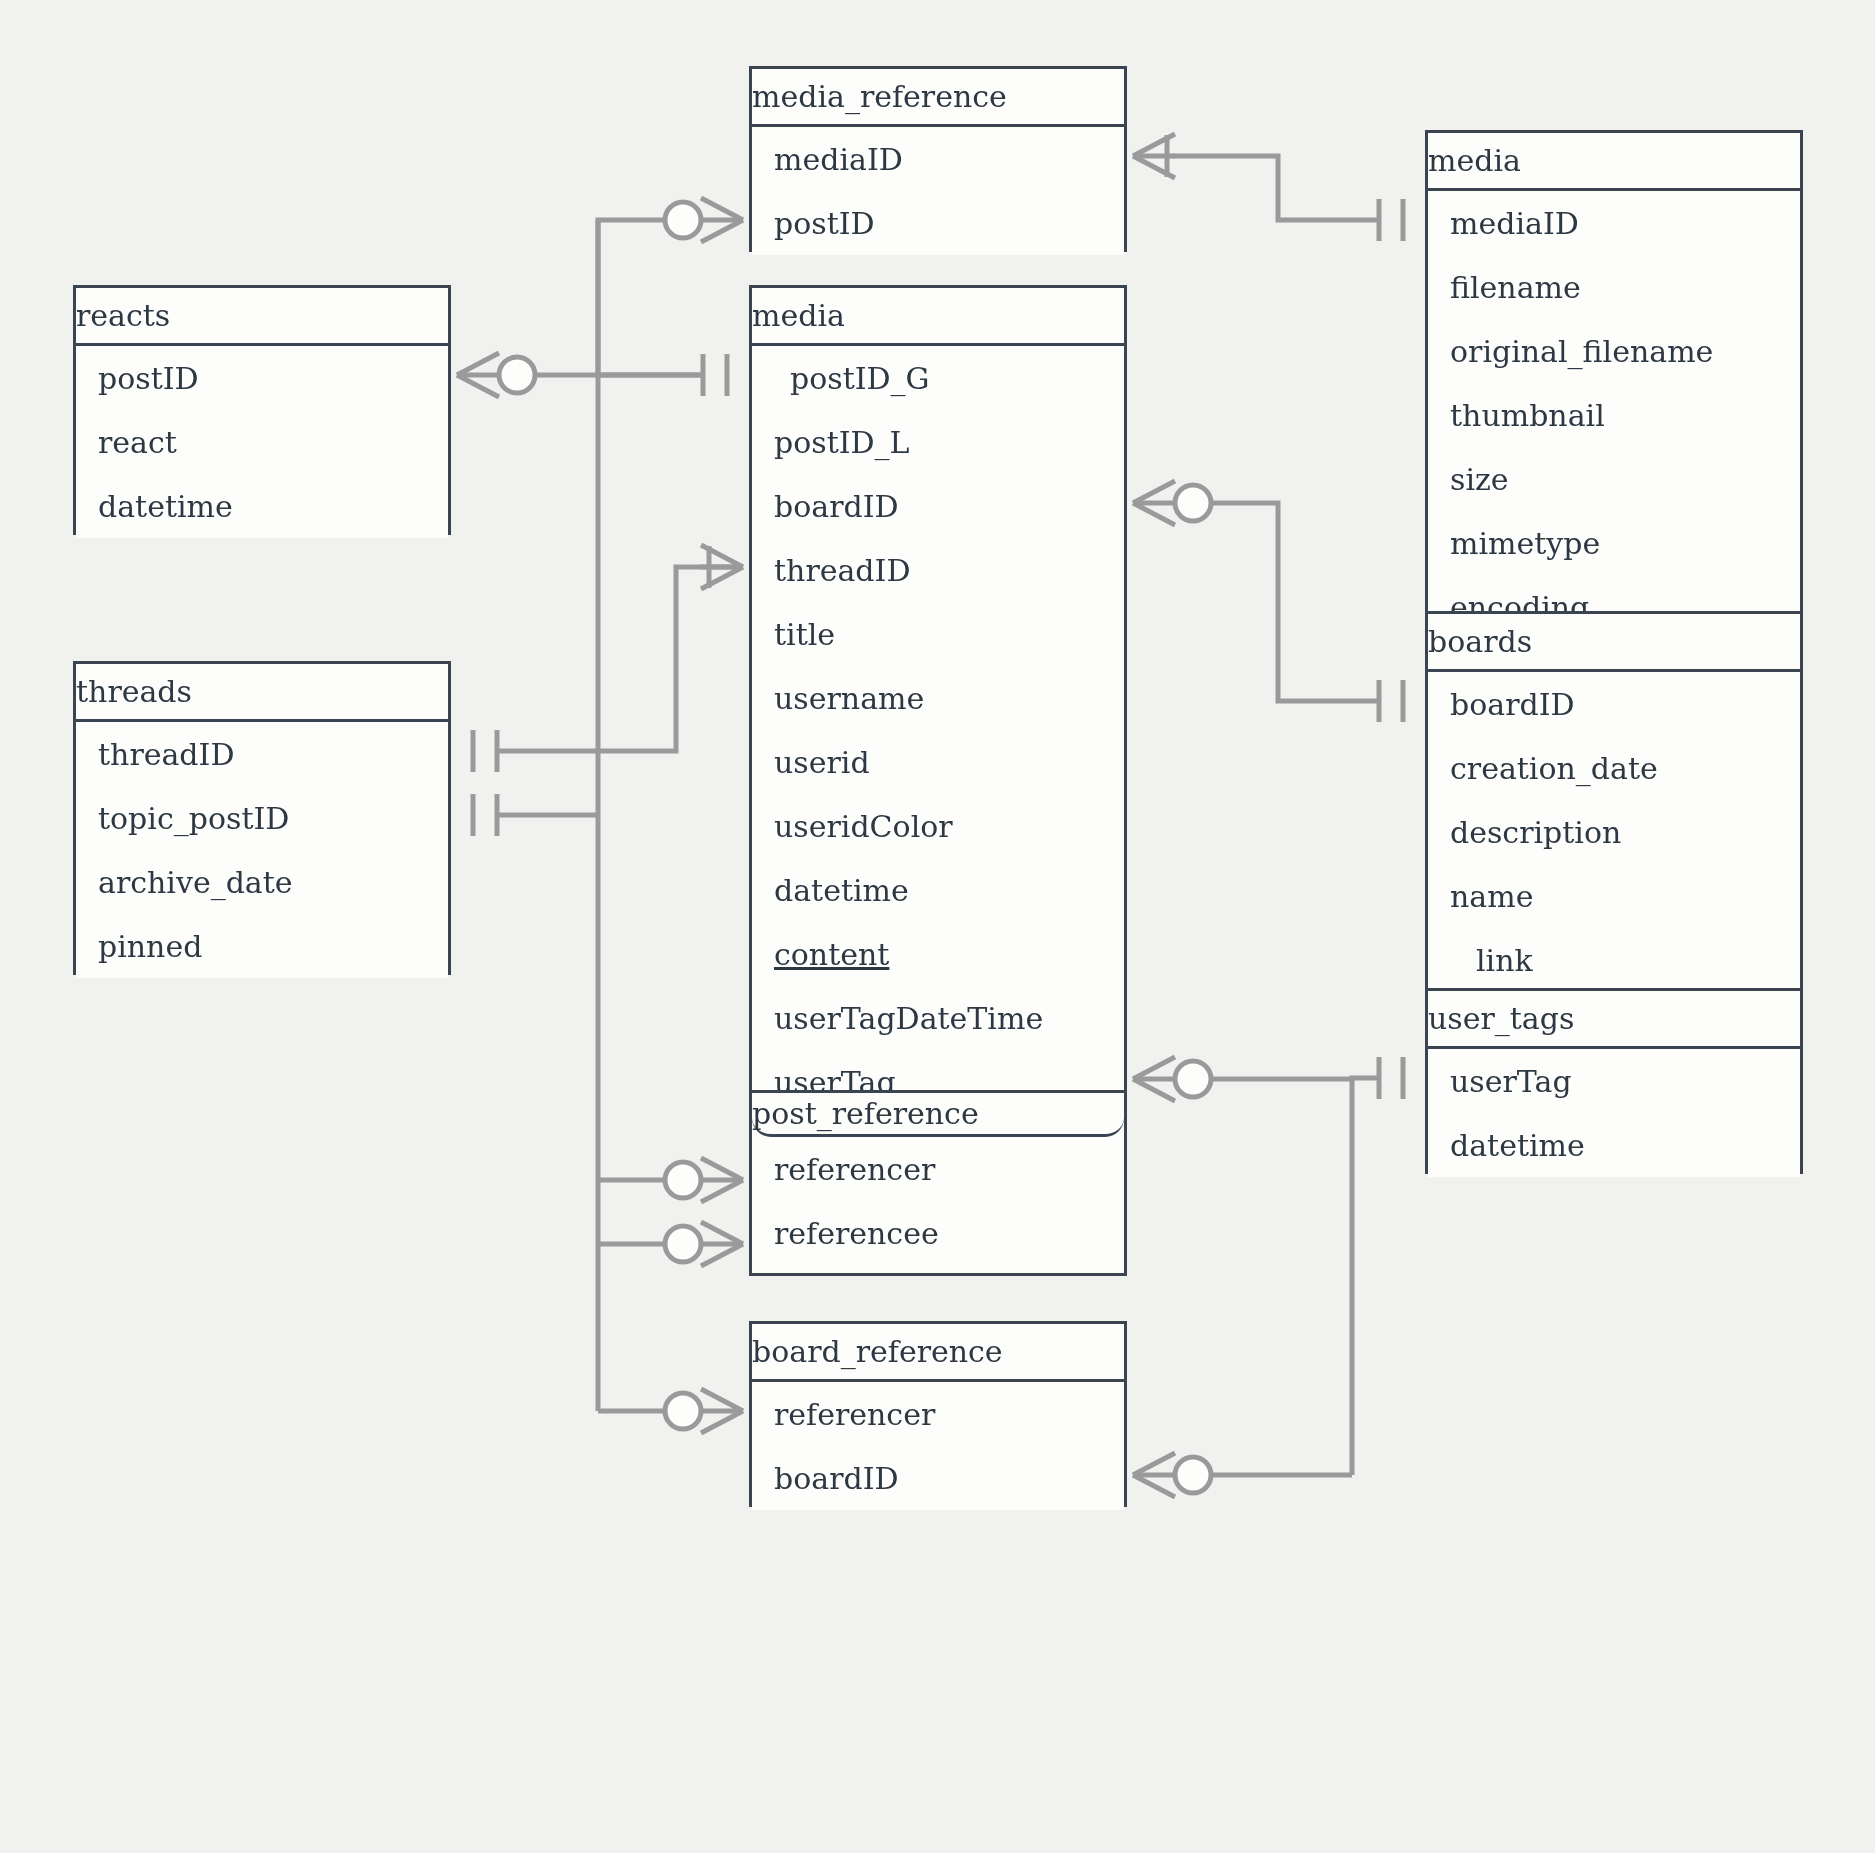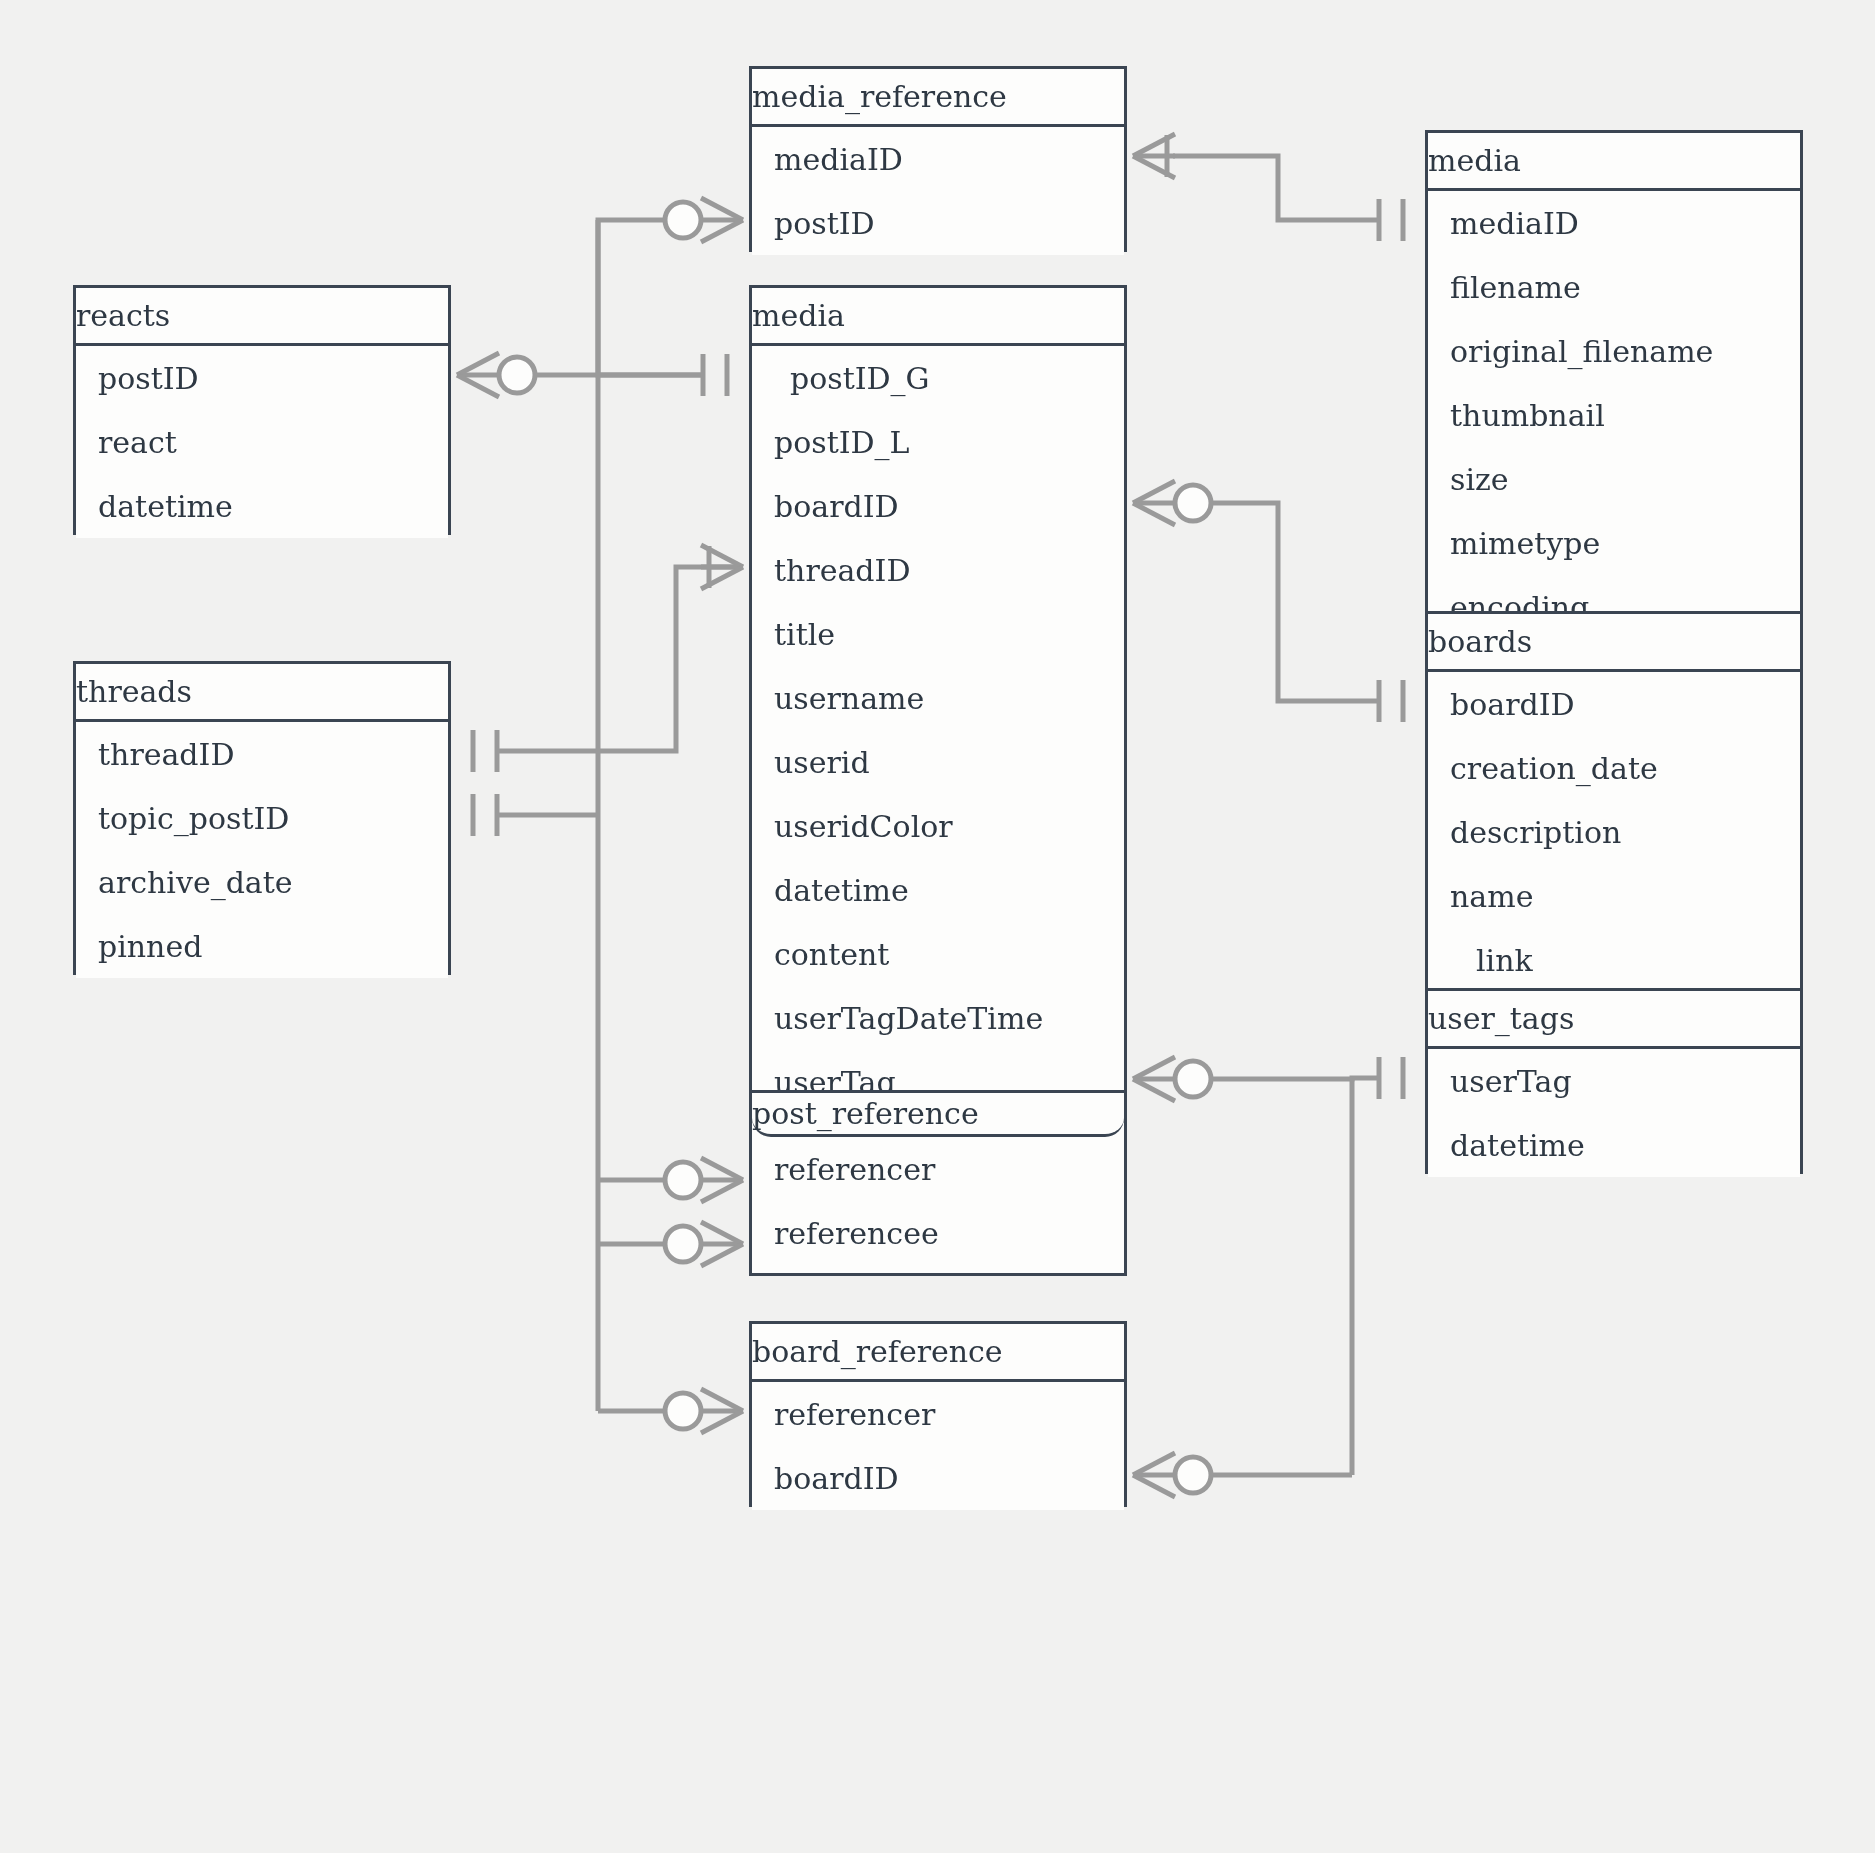--- a/index.html
+++ b/index.html
@@ -158,21 +158,21 @@
       <div class="entity-fields">
         <div class="entity-field" style="height: 64px; padding-left: 38px;">postID_G</div>
         <div class="entity-field" style="height: 64px;">postID_L</div>
         <div class="entity-field" style="height: 64px;">boardID</div>
         <div class="entity-field" style="height: 64px;">threadID</div>
         <div class="entity-field" style="height: 64px;">title</div>
         <div class="entity-field" style="height: 64px;">username</div>
         <div class="entity-field" style="height: 64px;">userid</div>
         <div class="entity-field" style="height: 64px;">useridColor</div>
         <div class="entity-field" style="height: 64px;">datetime</div>
-        <div class="entity-field" style="height: 64px;">content</div>
+        <div class="entity-field" style="height: 64px; text-decoration: underline;">content</div>
         <div class="entity-field" style="height: 64px;">userTagDateTime</div>
         <div class="entity-field" style="height: 64px;">userTag</div>
         <div class="entity-field" style="height: 64px;">ip</div>
       </div>
     </div>
     <div class="entity" style="left: 1425px; top: 611px; width: 378px; height: 378px;">
       <div class="entity-header" style="height: 58px;">boards</div>
       <div class="entity-fields">
         <div class="entity-field" style="height: 64px;">boardID</div>
         <div class="entity-field" style="height: 64px;">creation_date</div>

